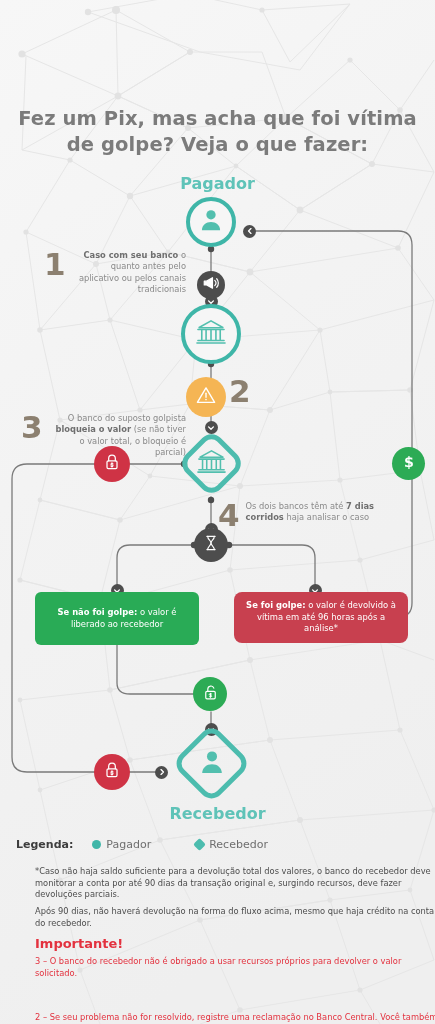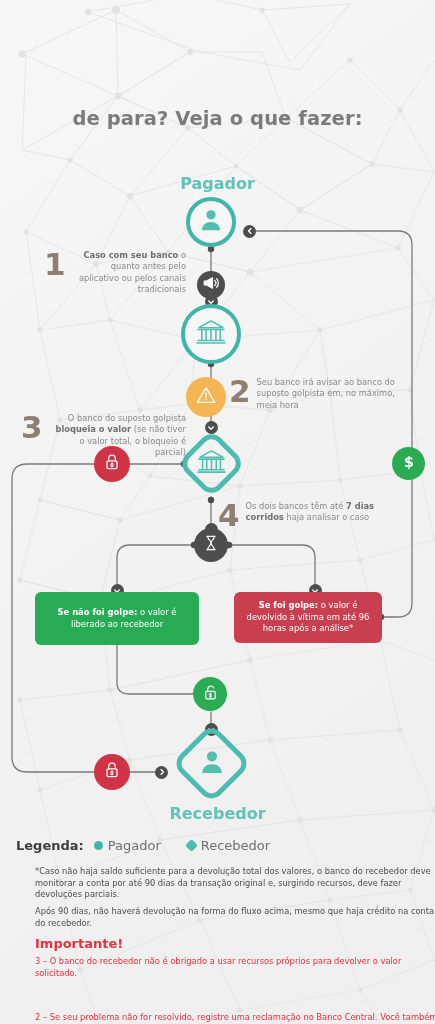--- a/index.html
+++ b/index.html
@@ -76,22 +76,22 @@
     position:absolute;z-index:4;border-radius:6px;
     color:#ffffff;font-size:8.4px;line-height:11.6px;
     display:flex;align-items:center;justify-content:center;
     text-align:center;padding:6px 9px;box-sizing:border-box;
   }
   .outcome b{font-weight:bold;}
   .outcome.green{background:#29ab56;}
   .outcome.red{background:#c8404f;}
 
   
-  .legend{position:absolute;left:16px;top:838px;z-index:4;display:flex;align-items:center;gap:6px;
-          font-size:13px;color:#4d4d4d;}
+  .legend{position:absolute;left:16px;top:838px;z-index:4;display:flex;align-items:center;gap:15px;
+          font-size:11px;color:#4d4d4d;}
   .legend .lg-title{font-weight:bold;color:#3d3d3d;margin-right:4px;}
   .legend .dotc{width:9px;height:9px;border-radius:50%;background:#3fb6a8;display:inline-block;}
   .legend .dotd{width:9px;height:9px;background:#4cbcae;display:inline-block;transform:rotate(45deg);border-radius:2px;}
   .legend .lg-item{display:flex;align-items:center;gap:5px;color:#6f6f6f;}
   .legend .lg-gap{width:14px;}
 
   .note{position:absolute;left:15px;width:405px;z-index:4;
         font-size:8.3px;line-height:11.6px;color:#4d4d4d;margin-left:20px;}
   #note1{top:866px;}
   #note2{top:906px;}
@@ -260,21 +260,22 @@
       <circle cx="184" cy="464" r="3.2"></circle>
       <circle cx="211" cy="500" r="3.2"></circle>
       <circle cx="194" cy="545" r="3.2"></circle>
       <circle cx="229" cy="545" r="3.2"></circle>
       <circle cx="117" cy="638" r="3.2"></circle>
       <circle cx="381" cy="617" r="3.2"></circle>
     </g>
   </svg>
 
   <div class="title">
-    <div>de para? Veja o que fazer:</div>
+    <div>Fez um Pix, mas acha que foi vítima</div>
+    <div>de golpe? Veja o que fazer:</div>
   </div>
 
   <div class="role-label" id="label-pagador">Pagador</div>
   <div class="role-label" id="label-recebedor">Recebedor</div>
 
   <div class="node ring" style="left:186px;top:197px;width:50px;height:50px;">
     <span>
       <svg width="26" height="26" viewBox="0 0 24 24" fill="#52bfae">
         <circle cx="12" cy="7.2" r="4.3"></circle>
         <path d="M3.6 21.5c0-4.7 3.8-7.6 8.4-7.6s8.4 2.9 8.4 7.6z"></path>
@@ -436,38 +437,37 @@
     </div>
   </div>
 
   <div class="step left" style="left:44px;top:250px;width:142px;">
     <span class="num">1</span>
     <span class="txt"><b>Caso com seu banco</b><span> o quanto antes pelo aplicativo ou pelos canais tradicionais</span></span>
   </div>
 
   <div class="step right" style="left:229px;top:377px;width:175px;">
     <span class="num">2</span>
-    <span class="txt"><span>Seu banco irá avisar ao banco do suposto golpista em, no máximo, meia hora</span></span>
   </div>
 
   <div class="step left" style="left:21px;top:413px;width:165px;">
     <span class="num">3</span>
     <span class="txt"><span>O banco do suposto golpista </span><b>bloqueia o valor</b><span> (se não tiver o valor total, o bloqueio é parcial)</span></span>
   </div>
 
   <div class="step right" style="left:218px;top:501px;width:172px;">
     <span class="num">4</span>
     <span class="txt"><span>Os dois bancos têm até </span><b>7 dias corridos</b><span> haja analisar o caso</span></span>
   </div>
 
   <div class="outcome green" style="left:35px;top:592px;width:164px;height:53px;">
     <span><b>Se não foi golpe:</b><span> o valor é liberado ao recebedor</span></span>
   </div>
 
-  <div class="outcome red" style="left:234px;top:592px;width:148px;height:51px;">
+  <div class="outcome red" style="left:234px;top:592px;width:174px;height:51px;border-radius:8px;">
     <span><b>Se foi golpe:</b><span> o valor é devolvido à vítima em até 96 horas após a análise*</span></span>
   </div>
 
   <div class="legend">
     <span class="lg-title">Legenda:</span>
     <span class="lg-item">
       <span class="dotc"></span>
       <span>Pagador</span>
     </span>
     <span class="lg-gap"></span>

